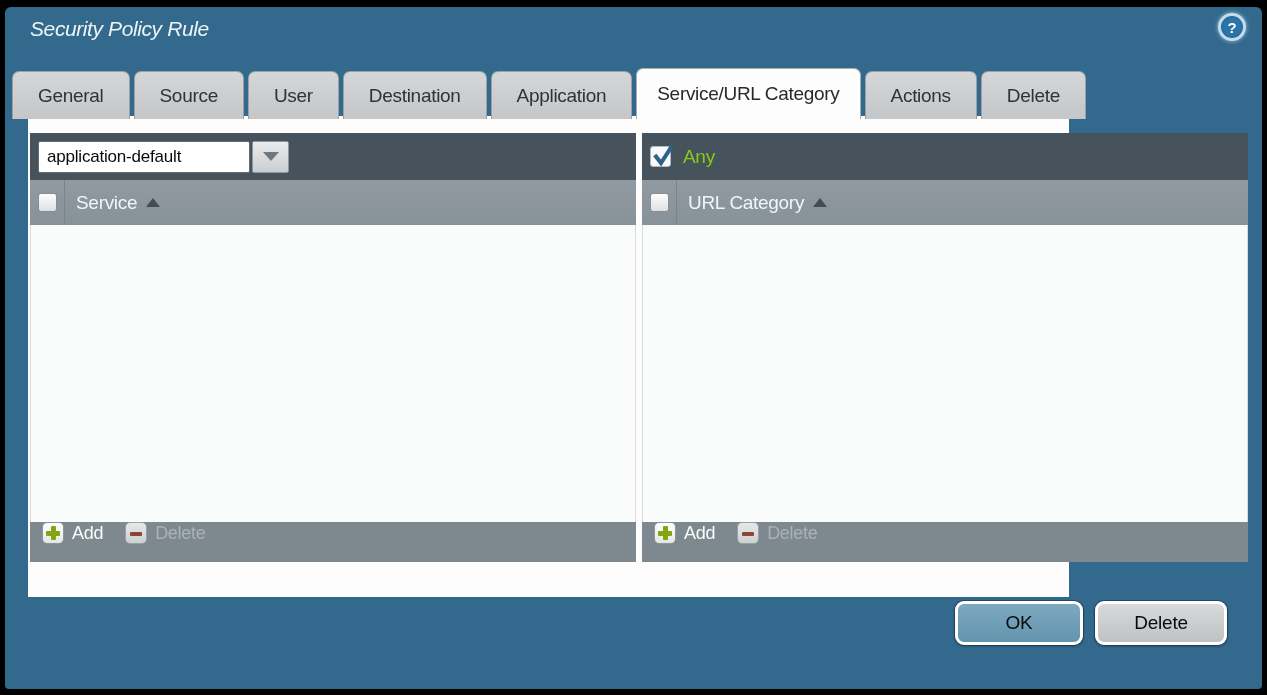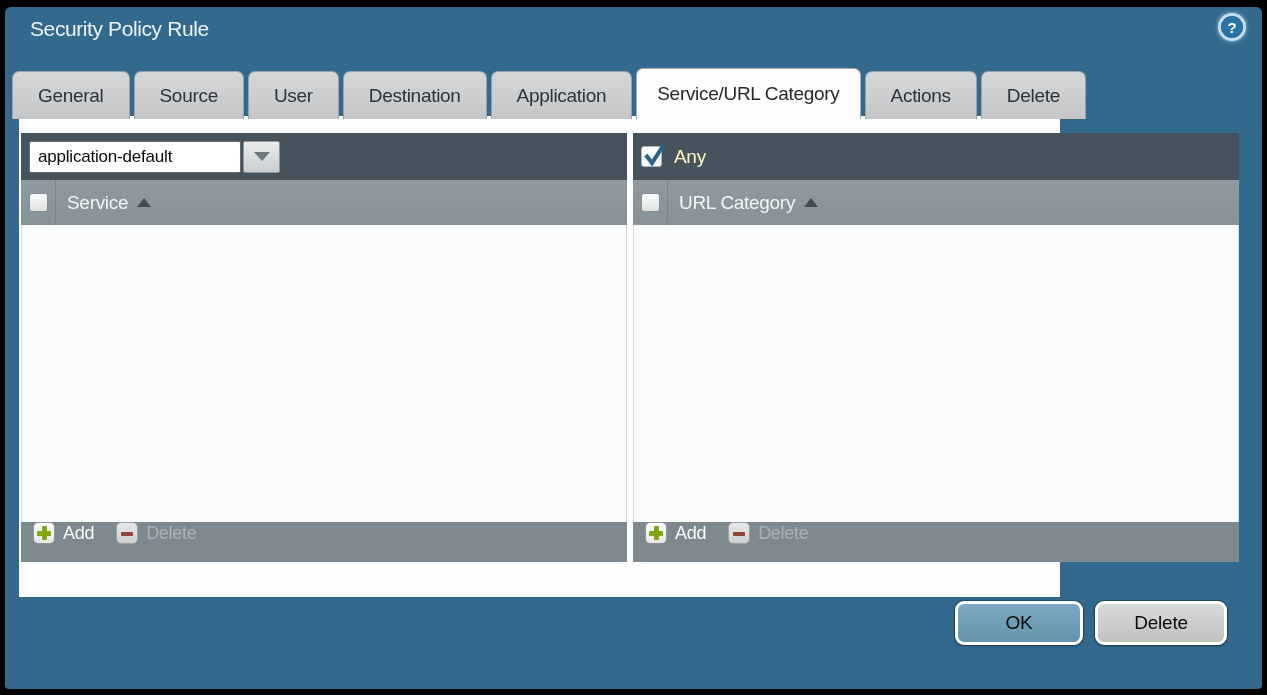--- a/index.html
+++ b/index.html
@@ -16,20 +16,21 @@
     background: #32698c;
     border-radius: 6px 6px 4px 4px;
     position: relative;
   }
 
   
   .title {
     position: absolute; left: 25px; top: 10px;
     font-size: 21px; letter-spacing: -0.4px;
     color: #eef3f6;
+    font-style: italic;
   }
   .help-btn {
     position: absolute; right: 16px; top: 6px;
     width: 28px; height: 28px; border-radius: 50%;
     background: #2a74a8;
     border: 3px solid #c3dcec;
     box-shadow: 0 0 4px rgba(190,220,240,0.8), inset 0 0 2px rgba(0,0,0,0.4);
     display: flex; align-items: center; justify-content: center;
     color: #fff; font-size: 15px; font-weight: bold;
     cursor: pointer;
@@ -54,21 +55,21 @@
   .tab.active {
     height: 51px;
     background: #fdfdfe;
     border-color: #a8adb1;
     padding: 0 20px;
     color: #26292d;
   }
 
   
   .content {
-    position: absolute; left: 14px; top: 109px;
+    position: absolute; left: 23px; top: 109px;
     width: 1041px; height: 481px;
     background: #fdfdfe;
     z-index: 1;
   }
   .panel {
     position: absolute; top: 17px;
     width: 606px; height: 429px;
     display: flex; flex-direction: column;
   }
   .panel.left-panel  { left: 2px; }
@@ -136,21 +137,21 @@
     border: 1px solid #878e93; border-radius: 3px;
     display: inline-block;
     cursor: pointer;
   }
   .checkbox.big {
     width: 21px; height: 21px;
     background: #f7f9fa; border: 1px solid #aeb8be;
     position: relative;
   }
   .checkbox.big svg { position: absolute; left: 1px; top: -2px; overflow: visible; }
-  .any-label { margin-left: 12px; font-size: 19px; letter-spacing: -0.3px; color: #fef9c3; }
+  .any-label { margin-left: 12px; font-size: 19px; letter-spacing: -0.3px; color: #84cc16; }
 
   
   .foot-btn { display: flex; align-items: center; cursor: pointer; }
   .icon-sq {
     width: 22px; height: 22px; border-radius: 5px;
     border: 1px solid #8f969b;
     background: linear-gradient(#ffffff, #e4e6e6);
     position: relative; flex: 0 0 22px;
   }
   .icon-sq.plus::before {

